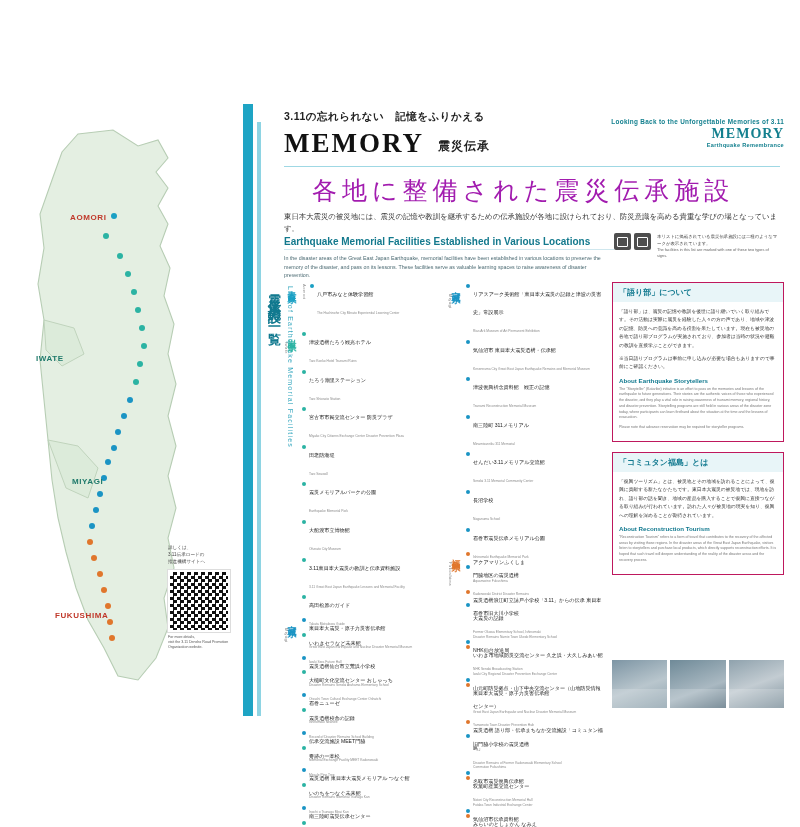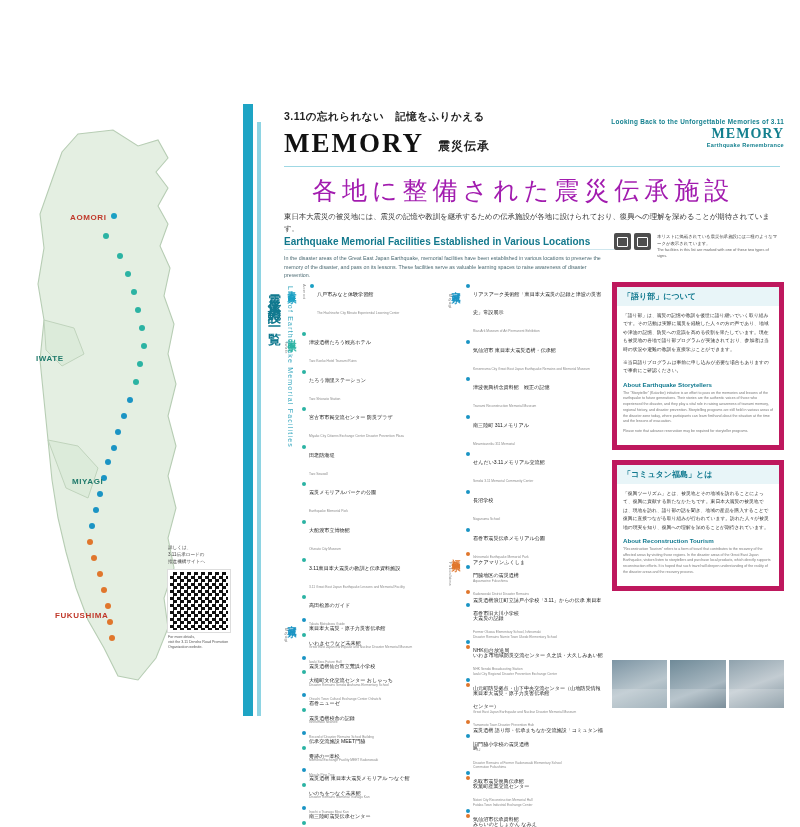--- a/index.html
+++ b/index.html
@@ -108,21 +108,21 @@
   .itxt .en{font-size:3.3px;line-height:1.25;color:#8a8a8a;}
 
   .sec-a{position:absolute;left:284px;top:282px;width:156px;}
   .sec-b{position:absolute;left:284px;top:330px;width:156px;}
   .sec-c{position:absolute;left:448px;top:282px;width:156px;}
   .sec-d{position:absolute;left:448px;top:550px;width:156px;}
   .sec-e{position:absolute;left:284px;top:616px;width:156px;}
 
   
   .side{position:absolute;left:612px;top:282px;width:172px;}
-  .card{border:5px solid #be185d;margin-bottom:10px;}
+  .card{border:1px solid #be185d;margin-bottom:10px;}
   .card-hd{background:#e8f5f8;padding:4px 6px;font-size:8px;font-weight:bold;color:#11798f;}
   .card-body{padding:6px;}
   .card-body p.jp{font-size:4.8px;line-height:1.75;color:#333;margin:0 0 5px;}
   .card-body .en-h{font-size:6.2px;font-weight:bold;color:#11798f;margin:4px 0 3px;}
   .card-body p.en{font-size:3.6px;line-height:1.6;color:#777;margin:0 0 4px;}
   .ph{height:42px;flex:1;background:#9bb0bc;position:relative;overflow:hidden;}
   .ph.p1{background:linear-gradient(160deg,#7d95a4 0%,#b9c6cd 55%,#8fa3ae 100%);}
   .ph.p2{background:linear-gradient(160deg,#6f8a98 0%,#aab9c2 60%,#5f7684 100%);}
   .ph.p3{background:linear-gradient(160deg,#8fa2ad 0%,#c3ccd2 50%,#7e919c 100%);}
   .ph:after{content:"";position:absolute;left:0;bottom:0;width:100%;height:40%;
@@ -213,21 +213,21 @@
       <div class="hdr-jp">震災伝承</div>
     </div>
     <div class="hdr-right">
       <div class="en1">Looking Back to the Unforgettable Memories of 3.11</div>
       <div class="en2">MEMORY</div>
       <div class="en3">Earthquake Remembrance</div>
     </div>
   </div>
   <div class="hdr-rule"></div>
   <div class="h1">各地に整備された震災伝承施設</div>
-  <div class="lead">東日本大震災の被災地には、震災の記憶や教訓を継承するための伝承施設が各地に設けられており、復興への理解を深めることが期待されています。</div>
+  <div class="lead">東日本大震災の被災地には、震災の記憶や教訓を継承するための伝承施設が各地に設けられており、防災意識を高める貴重な学びの場となっています。</div>
   <div class="h2en">Earthquake Memorial Facilities Established in Various Locations</div>
   <div class="rule2"></div>
   <div class="leaden">In the disaster areas of the Great East Japan Earthquake, memorial facilities have been established in various locations to preserve the memory of the disaster, and pass on its lessons. These facilities serve as valuable learning spaces to raise awareness of disaster prevention.</div>
 
   <div class="icon-note">
     <div class="icons">
       <span class="ic"></span>
       <span class="ic"></span>
     </div>
     <div class="txt">

